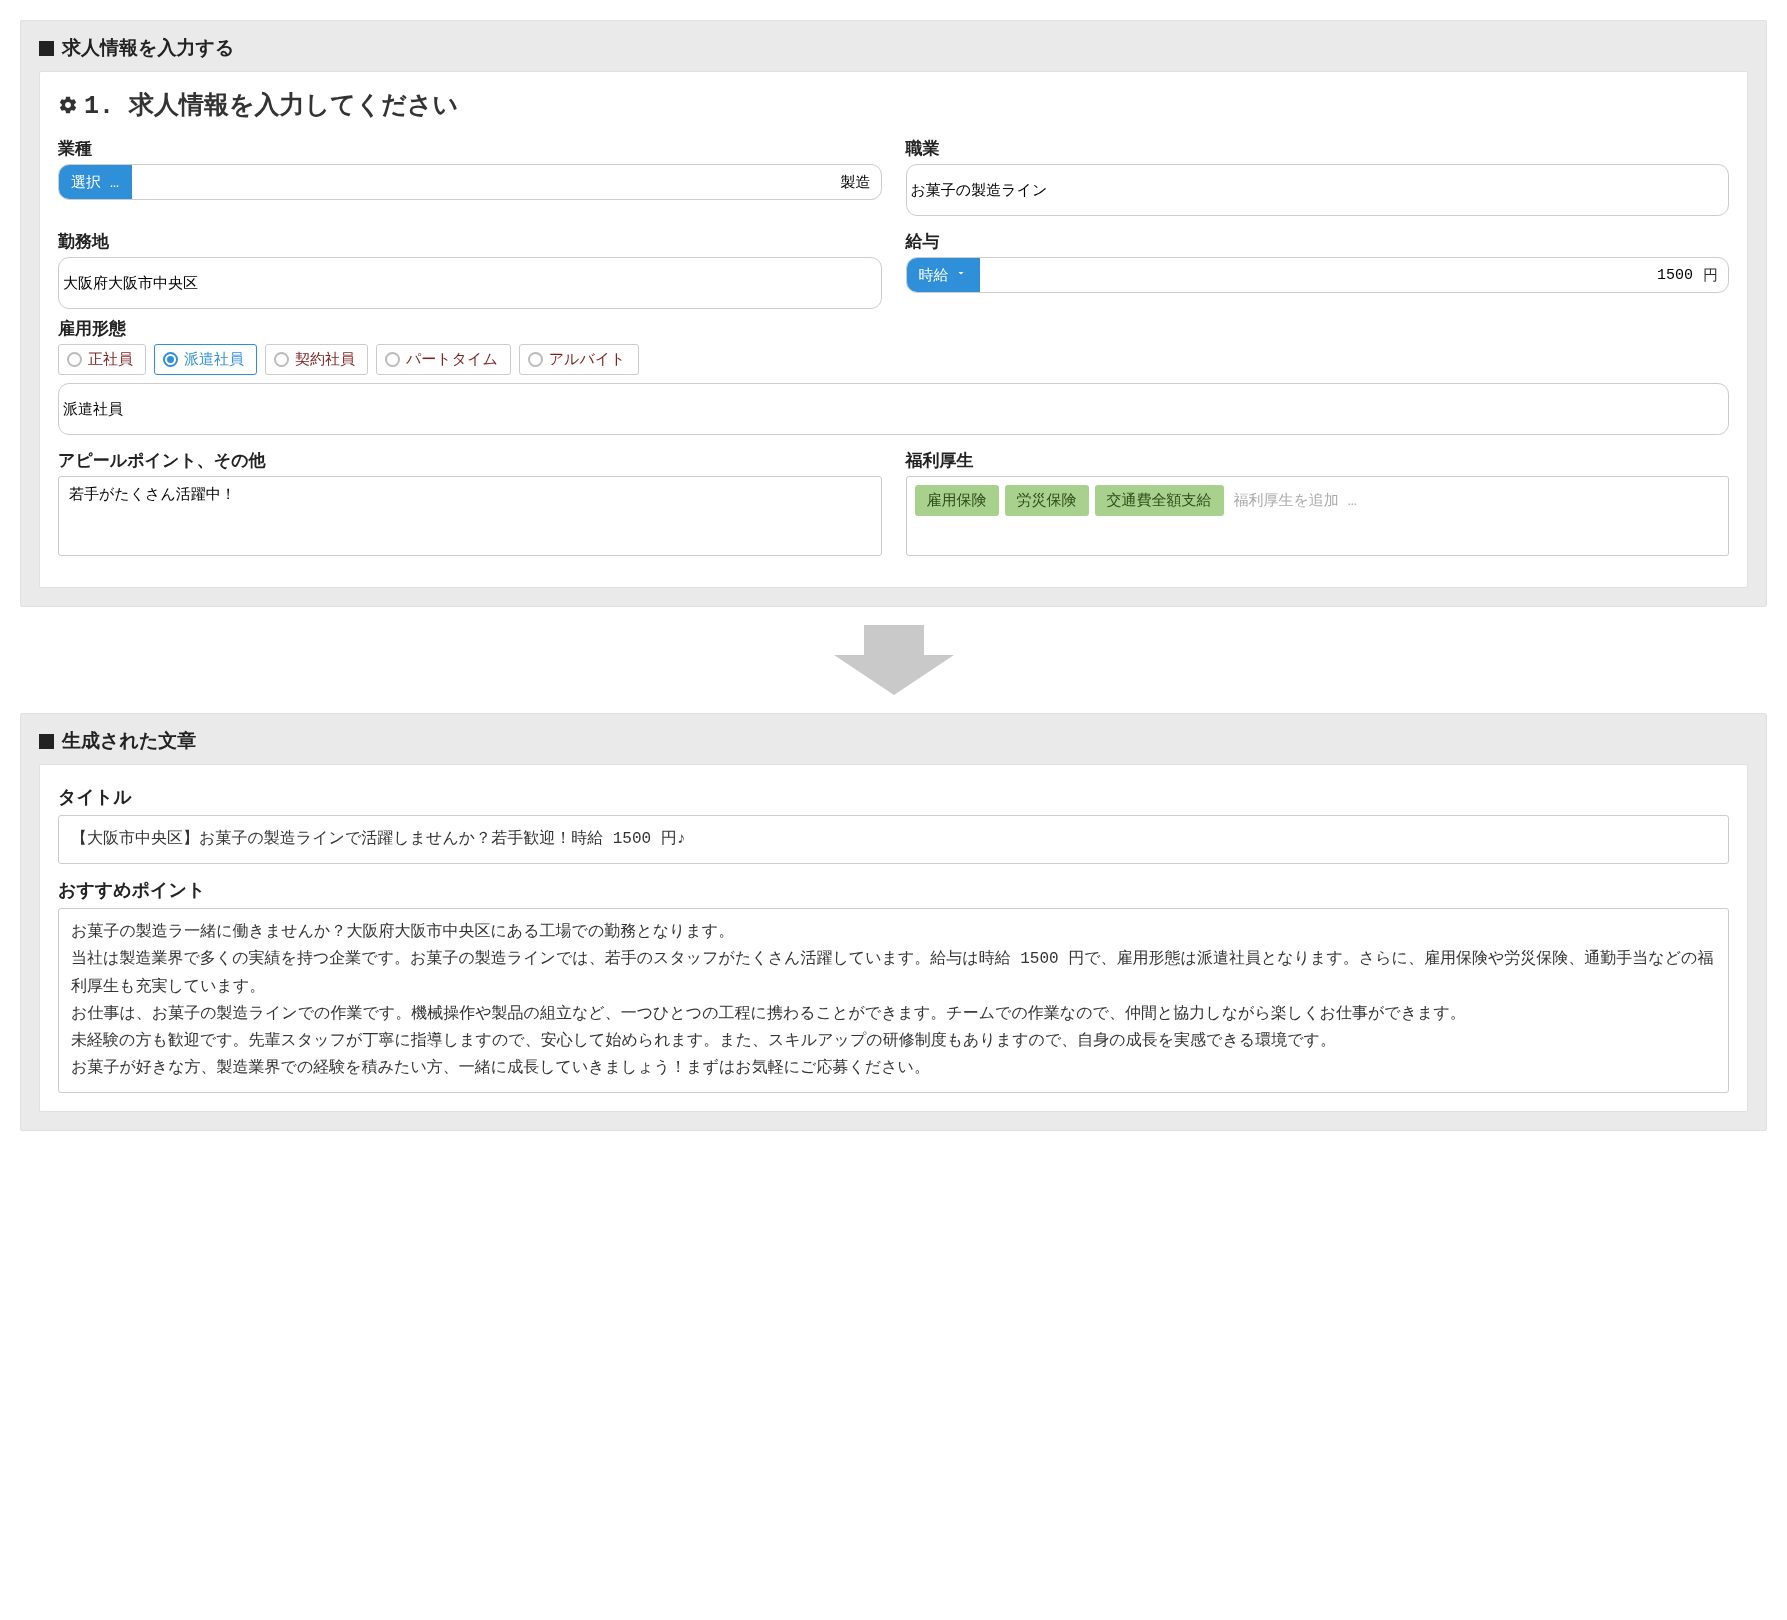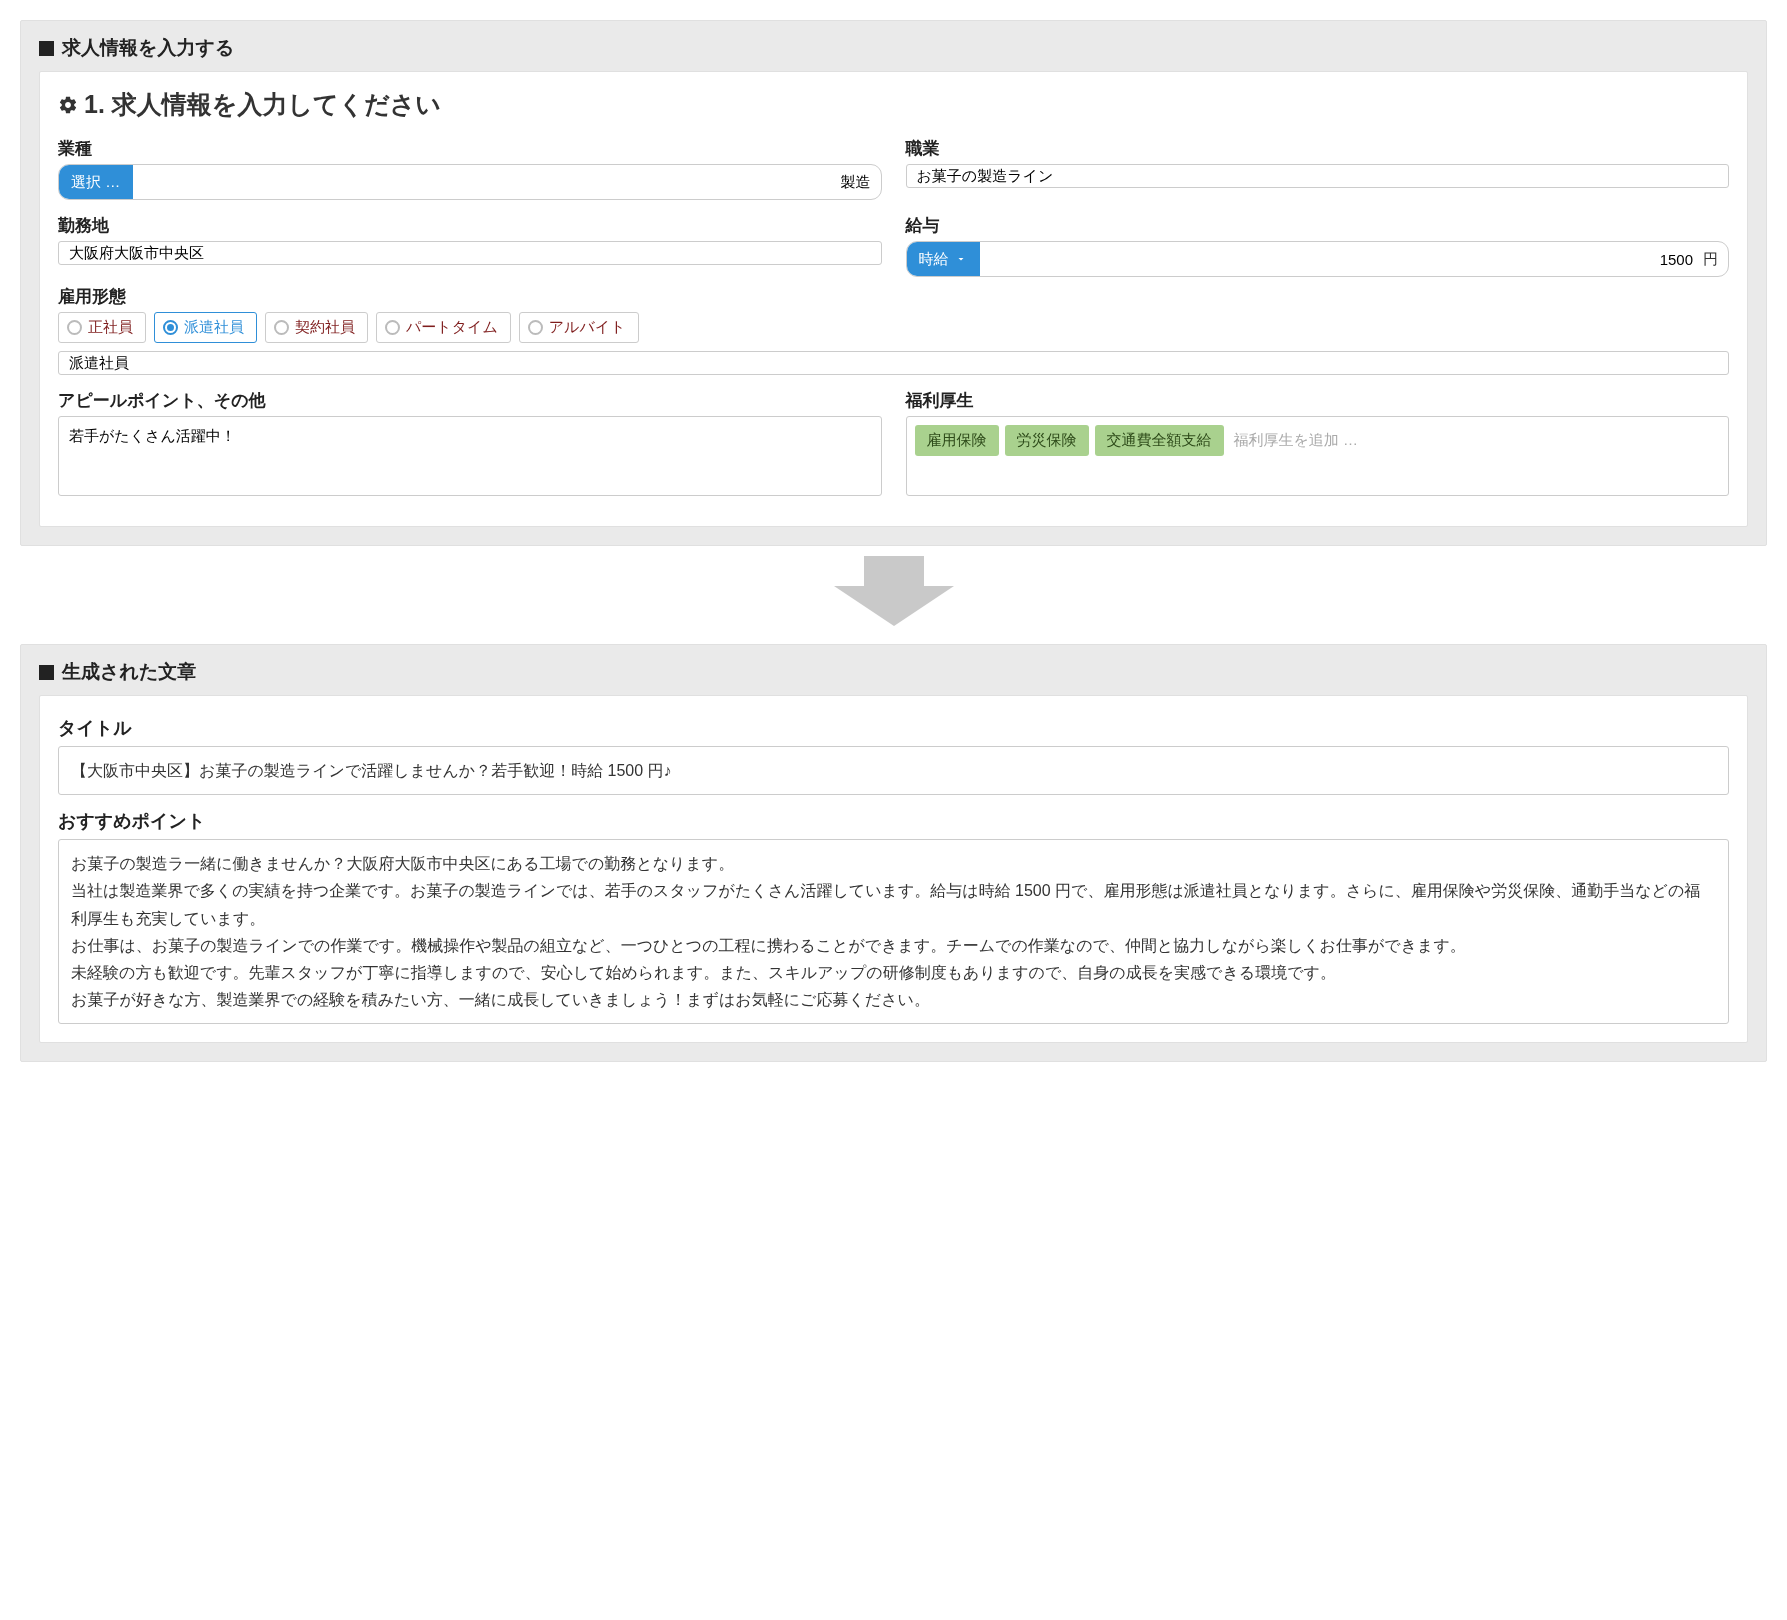--- a/index.html
+++ b/index.html
@@ -8,21 +8,22 @@
     background: #fff;
     padding: 20px;
     font-size: 16px;
     color: #333;
   }
   .panel-outer {
     background: #eaeaea;
     border: 1px solid #e0e0e0;
     border-radius: 2px;
     padding: 0 0 18px 0;
-    margin-bottom: 10px;
+    margin-bottom: 18px;
+    font-family: Liberation Mono, monospace;
   }
   .panel-header {
     padding: 14px 18px 10px 18px;
     font-size: 19px;
     font-weight: bold;
     color: #222;
     display: flex;
     align-items: center;
   }
   .bullet-square {
@@ -95,23 +96,23 @@
   .input-suffix {
     display: flex;
     align-items: center;
     padding: 0 10px 0 0;
     font-size: 15px;
     color: #333;
   }
   .plain-input {
     width: 100%;
     border: 1px solid #ccc;
-    border-radius: 3px;
-    height: 24px;
-    padding: 0 10px;
+    border-radius: 11px;
+    height: 52px;
+    padding: 0 4px;
     font-size: 15px;
     font-family: inherit;
     outline: none;
     background: #fff;
   }
   .radio-row {
     display: flex;
     gap: 8px;
     margin-bottom: 8px;
     flex-wrap: wrap;

